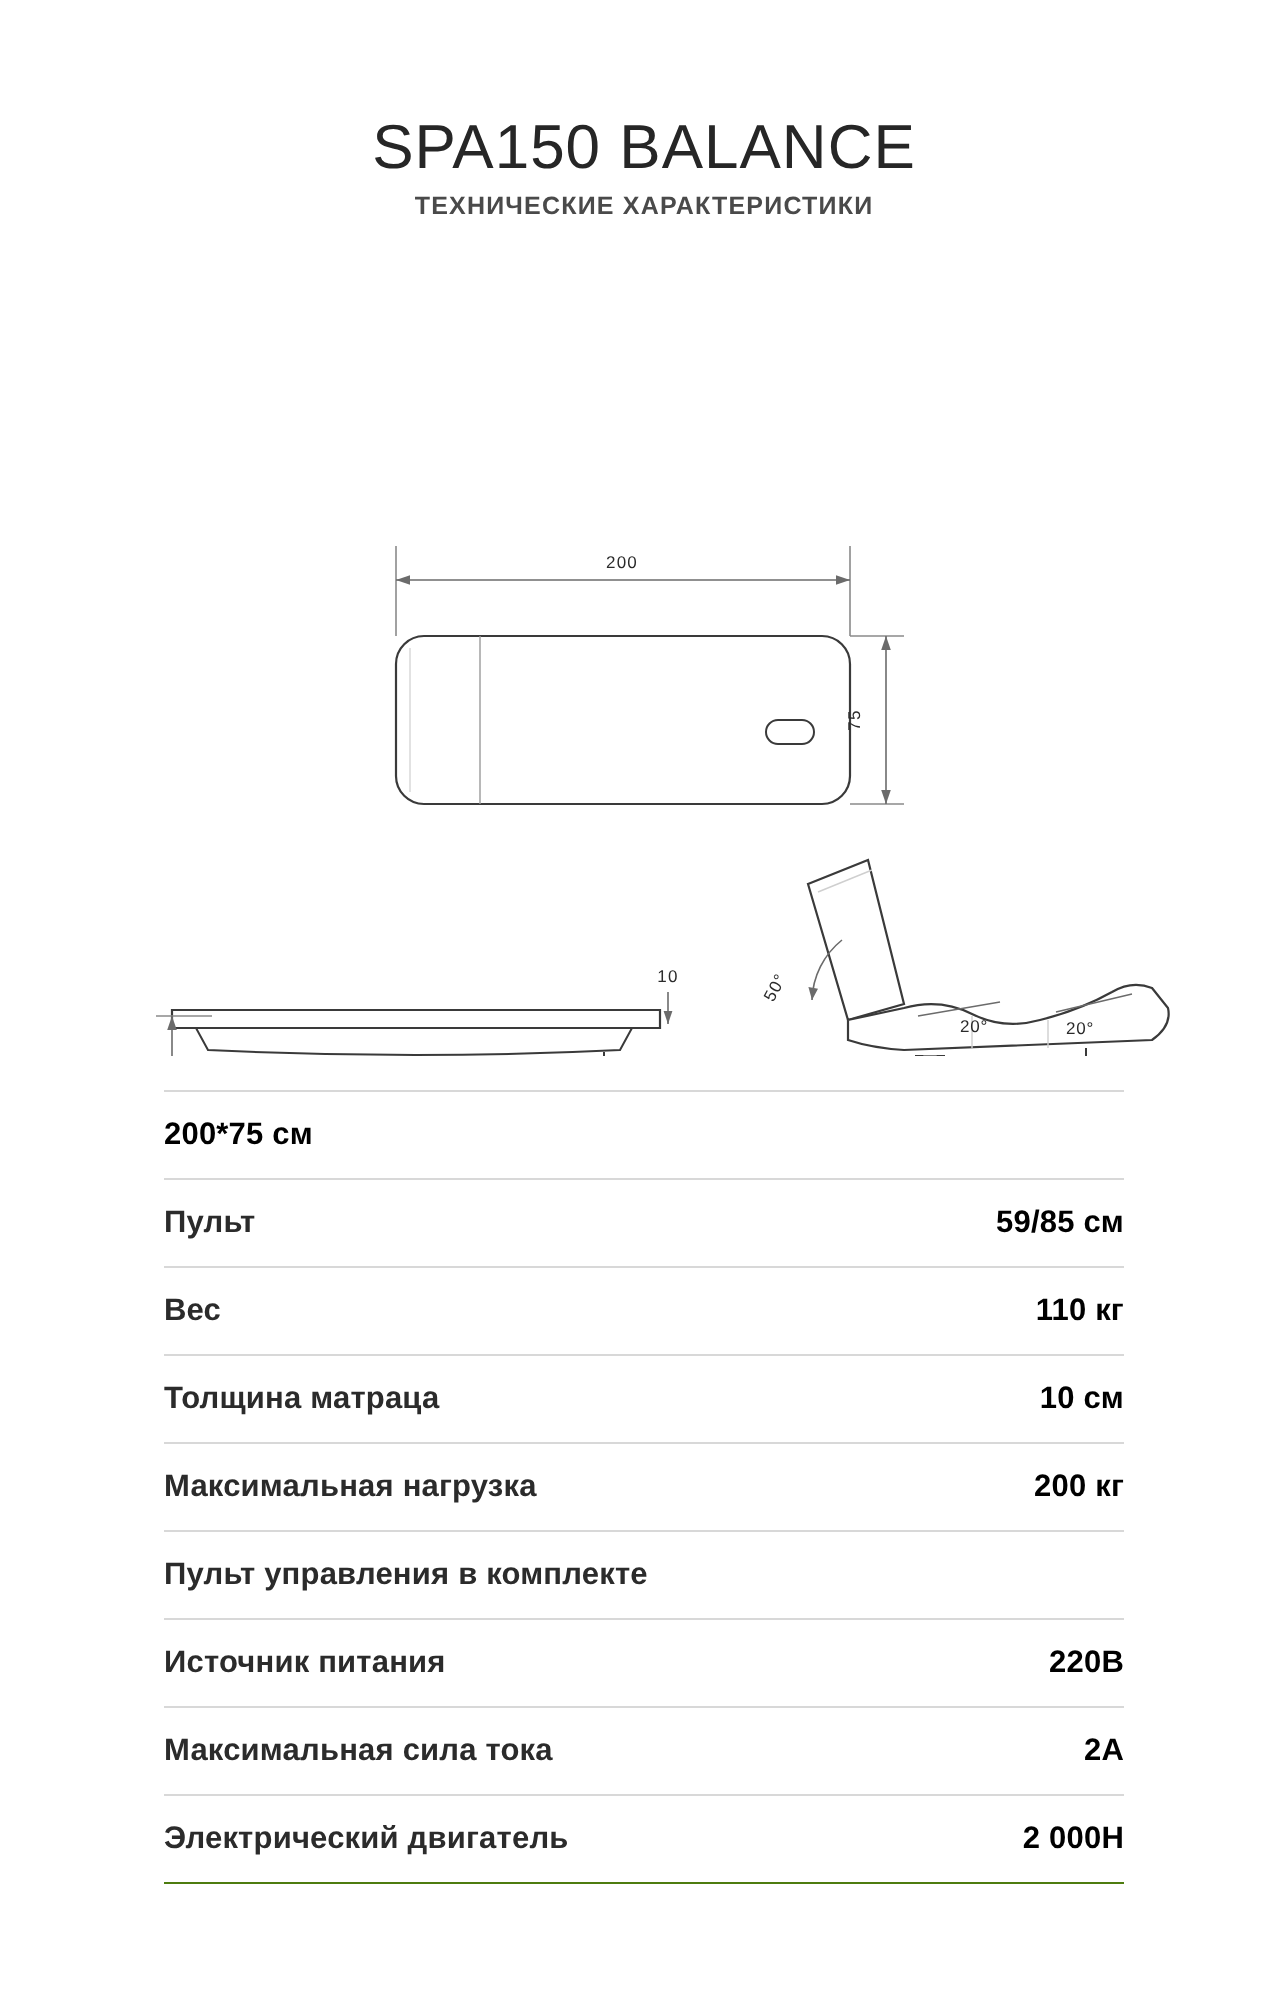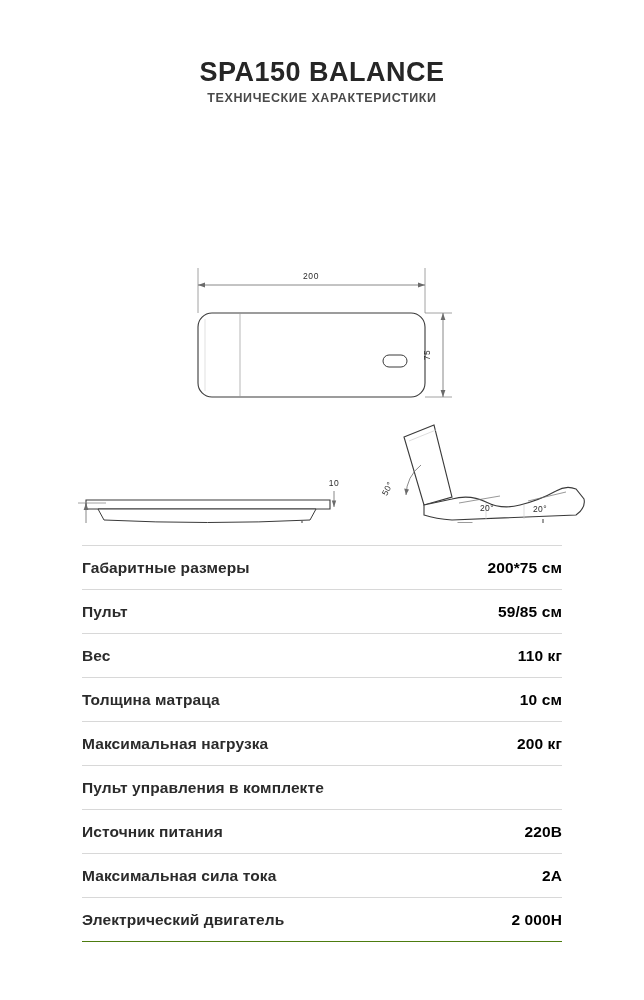--- a/index.html
+++ b/index.html
@@ -13,22 +13,22 @@
     overflow: hidden;
     position: relative;
   }
 
   
   .header {
     padding-top: 58px;
     text-align: center;
   }
   .title {
-    font-size: 27px;
-    font-weight: bold;
+    font-size: 31px;
+    font-weight: normal;
     letter-spacing: 0.5px;
     color: #262626;
     line-height: 1.05;
   }
   .subtitle {
     margin-top: 5px;
     font-size: 12.5px;
     letter-spacing: 0.6px;
     color: #4a4a4a;
     font-weight: bold;
@@ -183,21 +183,20 @@
       <circle cx="543" cy="417" r="9" fill="#ffffff" stroke="#3a3a3a" stroke-width="1"></circle>
       <line x1="543" y1="408" x2="543" y2="396" stroke="#3a3a3a" stroke-width="1"></line>
     </g>
   </svg>
 </div>
 
 <div class="spec-table">
 
 
   <div class="spec-row">
-    <span class="spec-label">Габаритные размеры</span>
     <span class="spec-value">200*75 см</span>
   </div>
 
   <div class="spec-row">
     <span class="spec-label">Пульт</span>
     <span class="spec-value">59/85 см</span>
   </div>
 
   <div class="spec-row">
     <span class="spec-label">Вес</span>

